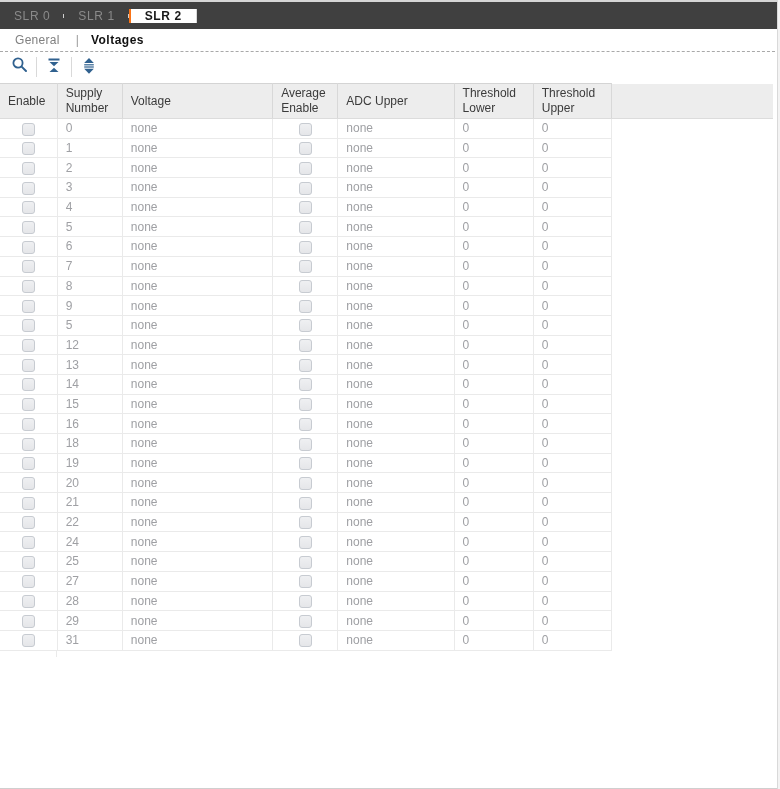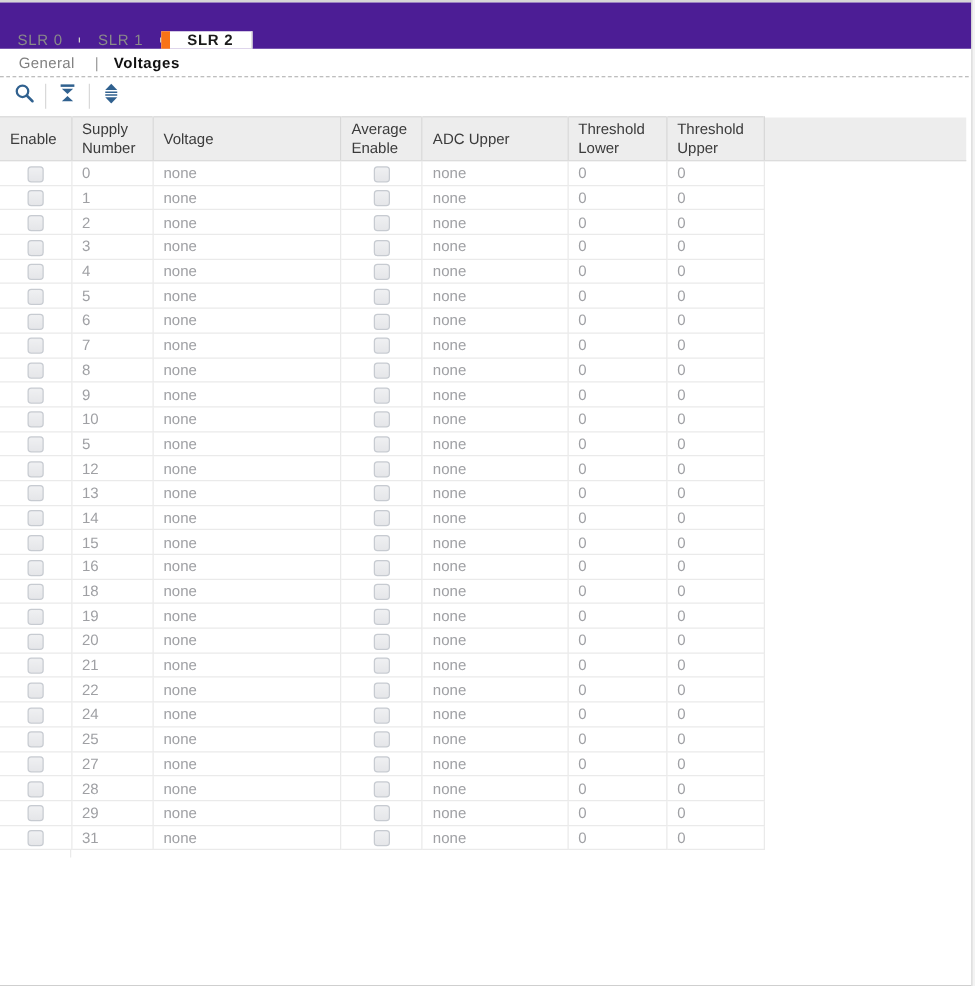--- a/index.html
+++ b/index.html
@@ -13,44 +13,44 @@
     width: 780px; height: 789px;
     position: relative;
     background: #ffffff;
     border-bottom: 1px solid #cfcfcf;
   }
   
   .top-strip { height: 2px; background: #d6d6d6; }
 
   
   .tabbar {
-    height: 37px;
-    background: #4c1d95;
+    height: 27px;
+    background: #404040;
     display: flex;
-    align-items: flex-end;
+    align-items: center;
     position: relative;
   }
   .tab {
     display: flex; align-items: center;
     padding: 0 14px;
     font-size: 12px;
     letter-spacing: 0.6px;
     color: #8a8a8a;
     cursor: default;
     position: relative;
   }
   .tab .tab-sep {
     position: absolute; right: 0; top: 5px; bottom: 5px;
     width: 1px; background: #cfcfcf;
   }
   .tab.active {
     background: #ffffff;
     color: #1a1a1a;
     font-weight: bold;
-    border-left: 7px solid #f97316;
+    border-left: 2px solid #f97316;
     border-right: 1px solid #d9d9d9;
   }
 
   
   .subtabs {
     height: 23px;
     background: #ffffff;
     display: flex; align-items: center;
     padding-left: 13px;
     font-size: 12px;
@@ -360,33 +360,20 @@
       <span class="checkbox"></span>
     </td>
     <td>none</td>
     <td>0</td>
     <td>0</td>
   </tr>
           <tr>
     <td class="checkbox-cell">
       <span class="checkbox"></span>
     </td>
-    <td>10</td>
-    <td>none</td>
-    <td class="checkbox-cell">
-      <span class="checkbox"></span>
-    </td>
-    <td>none</td>
-    <td>0</td>
-    <td>0</td>
-  </tr>
-          <tr>
-    <td class="checkbox-cell">
-      <span class="checkbox"></span>
-    </td>
     <td>5</td>
     <td>none</td>
     <td class="checkbox-cell">
       <span class="checkbox"></span>
     </td>
     <td>none</td>
     <td>0</td>
     <td>0</td>
   </tr>
           <tr>

